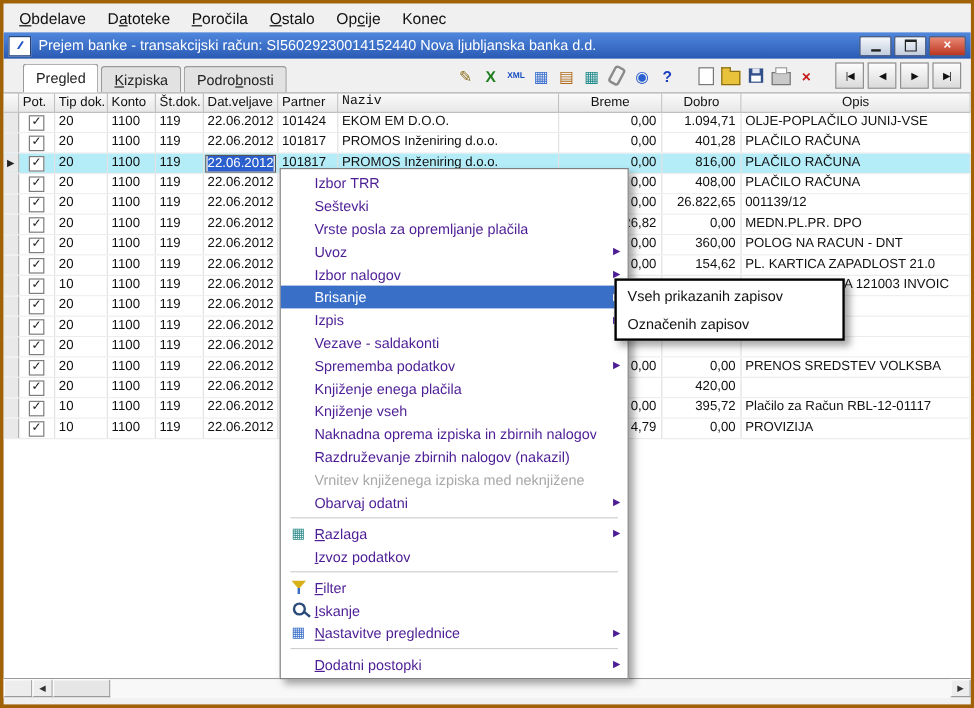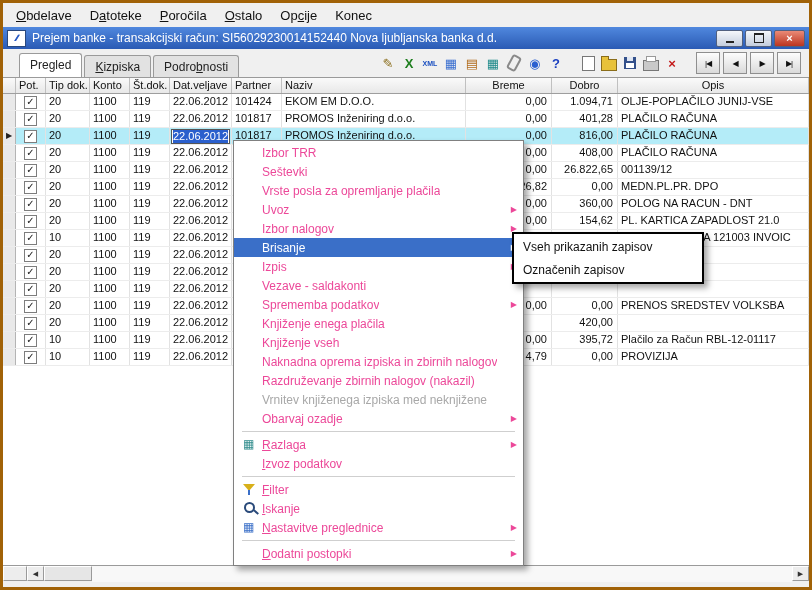--- a/index.html
+++ b/index.html
@@ -53,21 +53,21 @@
   .cell.num{text-align:right;padding-right:4px;}
   .cell.selcol{background:#e9e9e9;border-right:1px solid #b4b4b4;text-align:center;font-size:8px;line-height:15px;color:#222;padding:0;}
   .grow.selected .cell.selcol{background:#e9e9e9;}
   .cb{width:11px;height:11px;border:1px solid #7d7d7d;background:#fff;margin:2px auto 0;font-size:10px;line-height:10px;text-align:center;color:#1a1a1a;}
   .editwrap{height:13px;margin:1px 0;border:1px solid #555;background:#fff;display:flex;align-items:center;padding:0 1px;overflow:hidden;}
   .selblue{background:#2a5fcd;color:#fff;font-size:11px;white-space:nowrap;}
   .caret{width:1px;height:11px;background:#000;margin-left:1px;}
 
   
   #ctx{position:absolute;left:230px;top:137px;width:289px;background:#fff;border:1px solid #808080;box-shadow:4px 4px 6px rgba(0,0,0,.35);padding:2px 0;z-index:20;}
-  .mi{height:19px;display:flex;align-items:center;padding:0 6px;font-size:12px;color:#ec4899;position:relative;}
+  .mi{height:19px;display:flex;align-items:center;padding:0 6px;font-size:12px;color:#4c1d95;position:relative;}
   .mi.sel{background:#3a6fc8;color:#fff;}
   .mi.dis{color:#a8a8a8;}
   .mic{width:22px;height:15px;position:relative;flex:none;}
   .milabel{white-space:nowrap;overflow:hidden;}
   .marrow{margin-left:auto;font-size:8px;padding-left:4px;}
   .sep{margin:3px 8px;border-top:1px solid #cfcfcf;height:0;}
   .mic.razlaga-icon::before{content:"▦";position:absolute;left:3px;top:0;color:#2e8b8b;font-size:12px;line-height:14px;}
   .mic.grid-icon::before{content:"▦";position:absolute;left:3px;top:0;color:#3a6fc8;font-size:12px;line-height:14px;}
   .mic.filter-icon::before{content:"";position:absolute;left:3px;top:2px;border-left:6px solid transparent;border-right:6px solid transparent;border-top:7px solid #d8b01a;}
   .mic.filter-icon::after{content:"";position:absolute;left:8px;top:8px;width:2px;height:5px;background:#3a6fc8;}
@@ -176,21 +176,21 @@
 
   <div id="gridwrap">
     <div id="gridhead">
         <div class="hcell" style="width: 13px; flex: 0 0 auto;"></div>
         <div class="hcell" style="width: 30px; flex: 0 0 auto;">Pot.</div>
         <div class="hcell" style="width: 44px; flex: 0 0 auto;">Tip dok.</div>
         <div class="hcell" style="width: 40px; flex: 0 0 auto;">Konto</div>
         <div class="hcell" style="width: 40px; flex: 0 0 auto;">Št.dok.</div>
         <div class="hcell" style="width: 62px; flex: 0 0 auto;">Dat.veljave</div>
         <div class="hcell" style="width: 50px; flex: 0 0 auto;">Partner</div>
-        <div class="hcell" style="width: 184px; flex: 0 0 auto;">Naziv</div>
+        <div class="hcell" style="width: 184px; flex: 0 0 auto; font-family: Liberation Mono, monospace;">Naziv</div>
         <div class="hcell hc-center" style="width: 86px; flex: 0 0 auto;">Breme</div>
         <div class="hcell hc-center" style="width: 66px; flex: 0 0 auto;">Dobro</div>
         <div class="hcell hc-center" style="flex: 1 1 0%;">Opis</div>
       </div>
     <div id="gridrows">
         <div class="grow">
           <div class="cell selcol" style="width: 13px; flex: 0 0 auto;"></div>
           <div class="cell" style="width: 30px; flex: 0 0 auto;">
             <div class="cb">✓</div>
           </div>
@@ -494,21 +494,21 @@
       <div class="mi">
         <span class="mic"></span>
         <span class="milabel"><span>Razdruževanje zbirnih nalogov (nakazil)</span></span>
       </div>
       <div class="mi dis">
         <span class="mic"></span>
         <span class="milabel"><span>Vrnitev knjiženega izpiska med neknjižene</span></span>
       </div>
       <div class="mi">
         <span class="mic"></span>
-        <span class="milabel"><span>Obarvaj ozadje</span></span>
+        <span class="milabel"><span>Obarvaj odatni</span></span>
         <span class="marrow">▶</span>
       </div>
       <div class="sep"></div>
       <div class="mi">
         <span class="mic razlaga-icon"></span>
         <span class="milabel"><span class="u">R</span><span>azlaga</span></span>
         <span class="marrow">▶</span>
       </div>
       <div class="mi">
         <span class="mic"></span>

